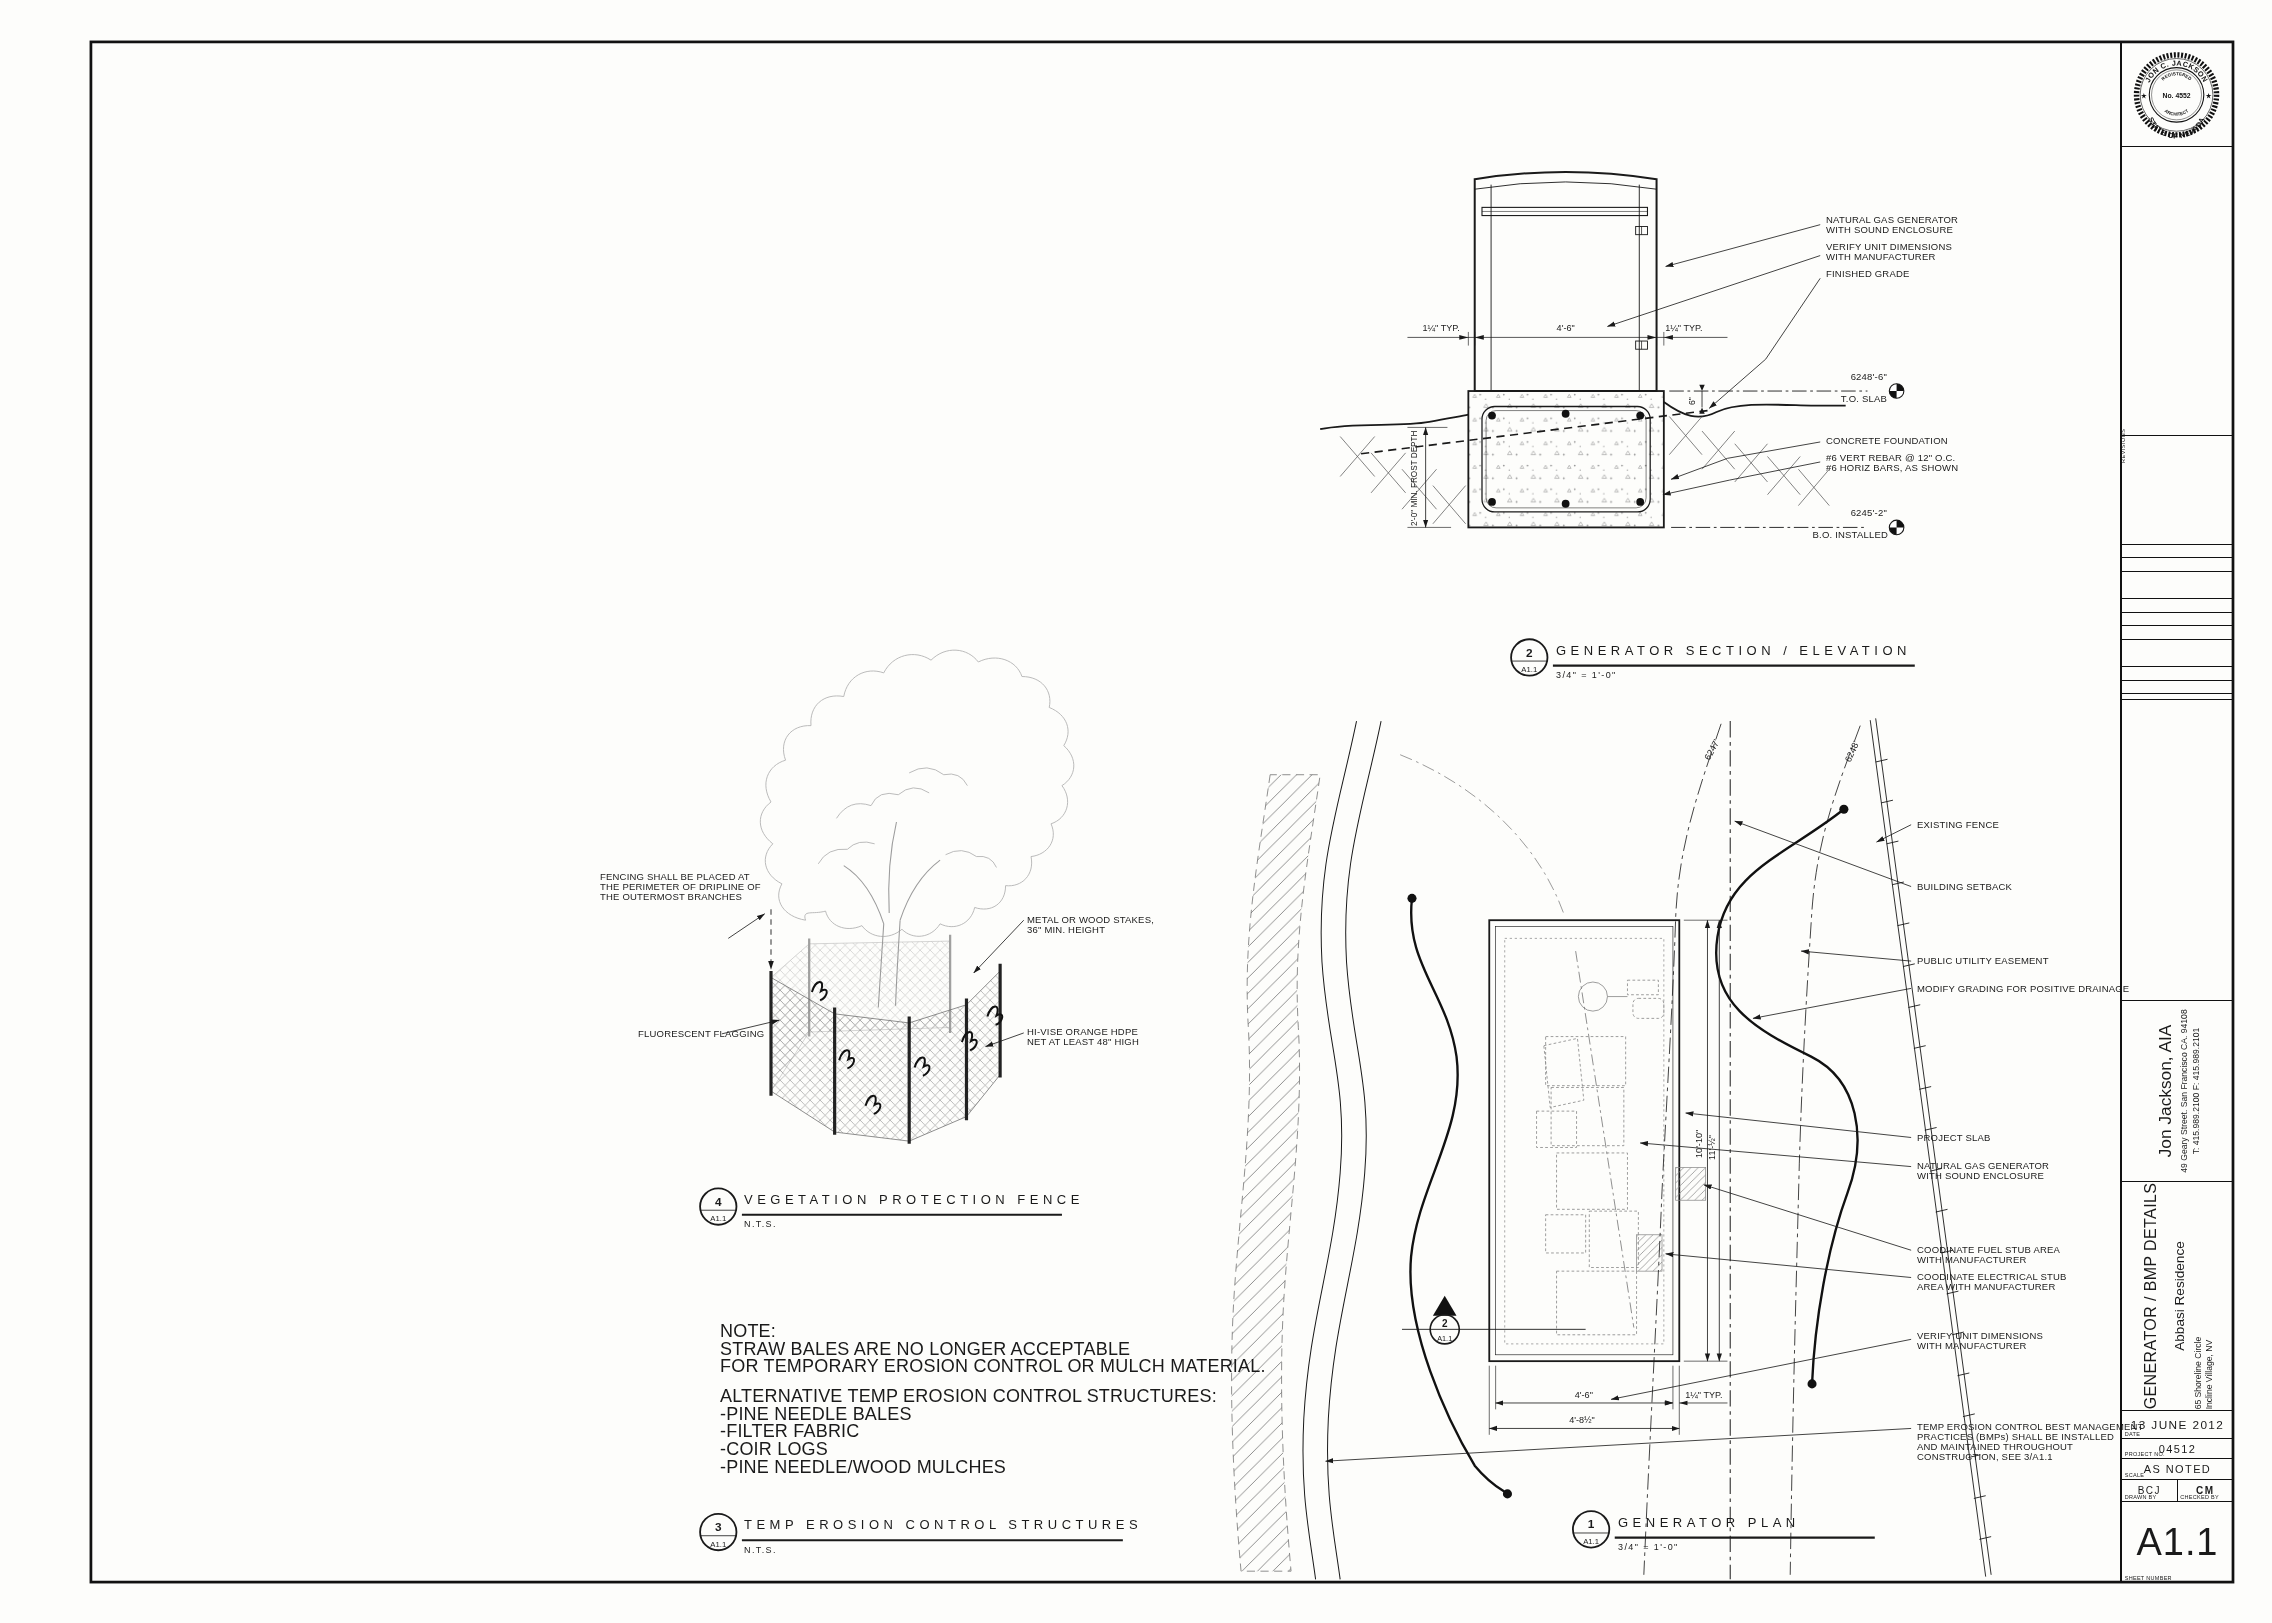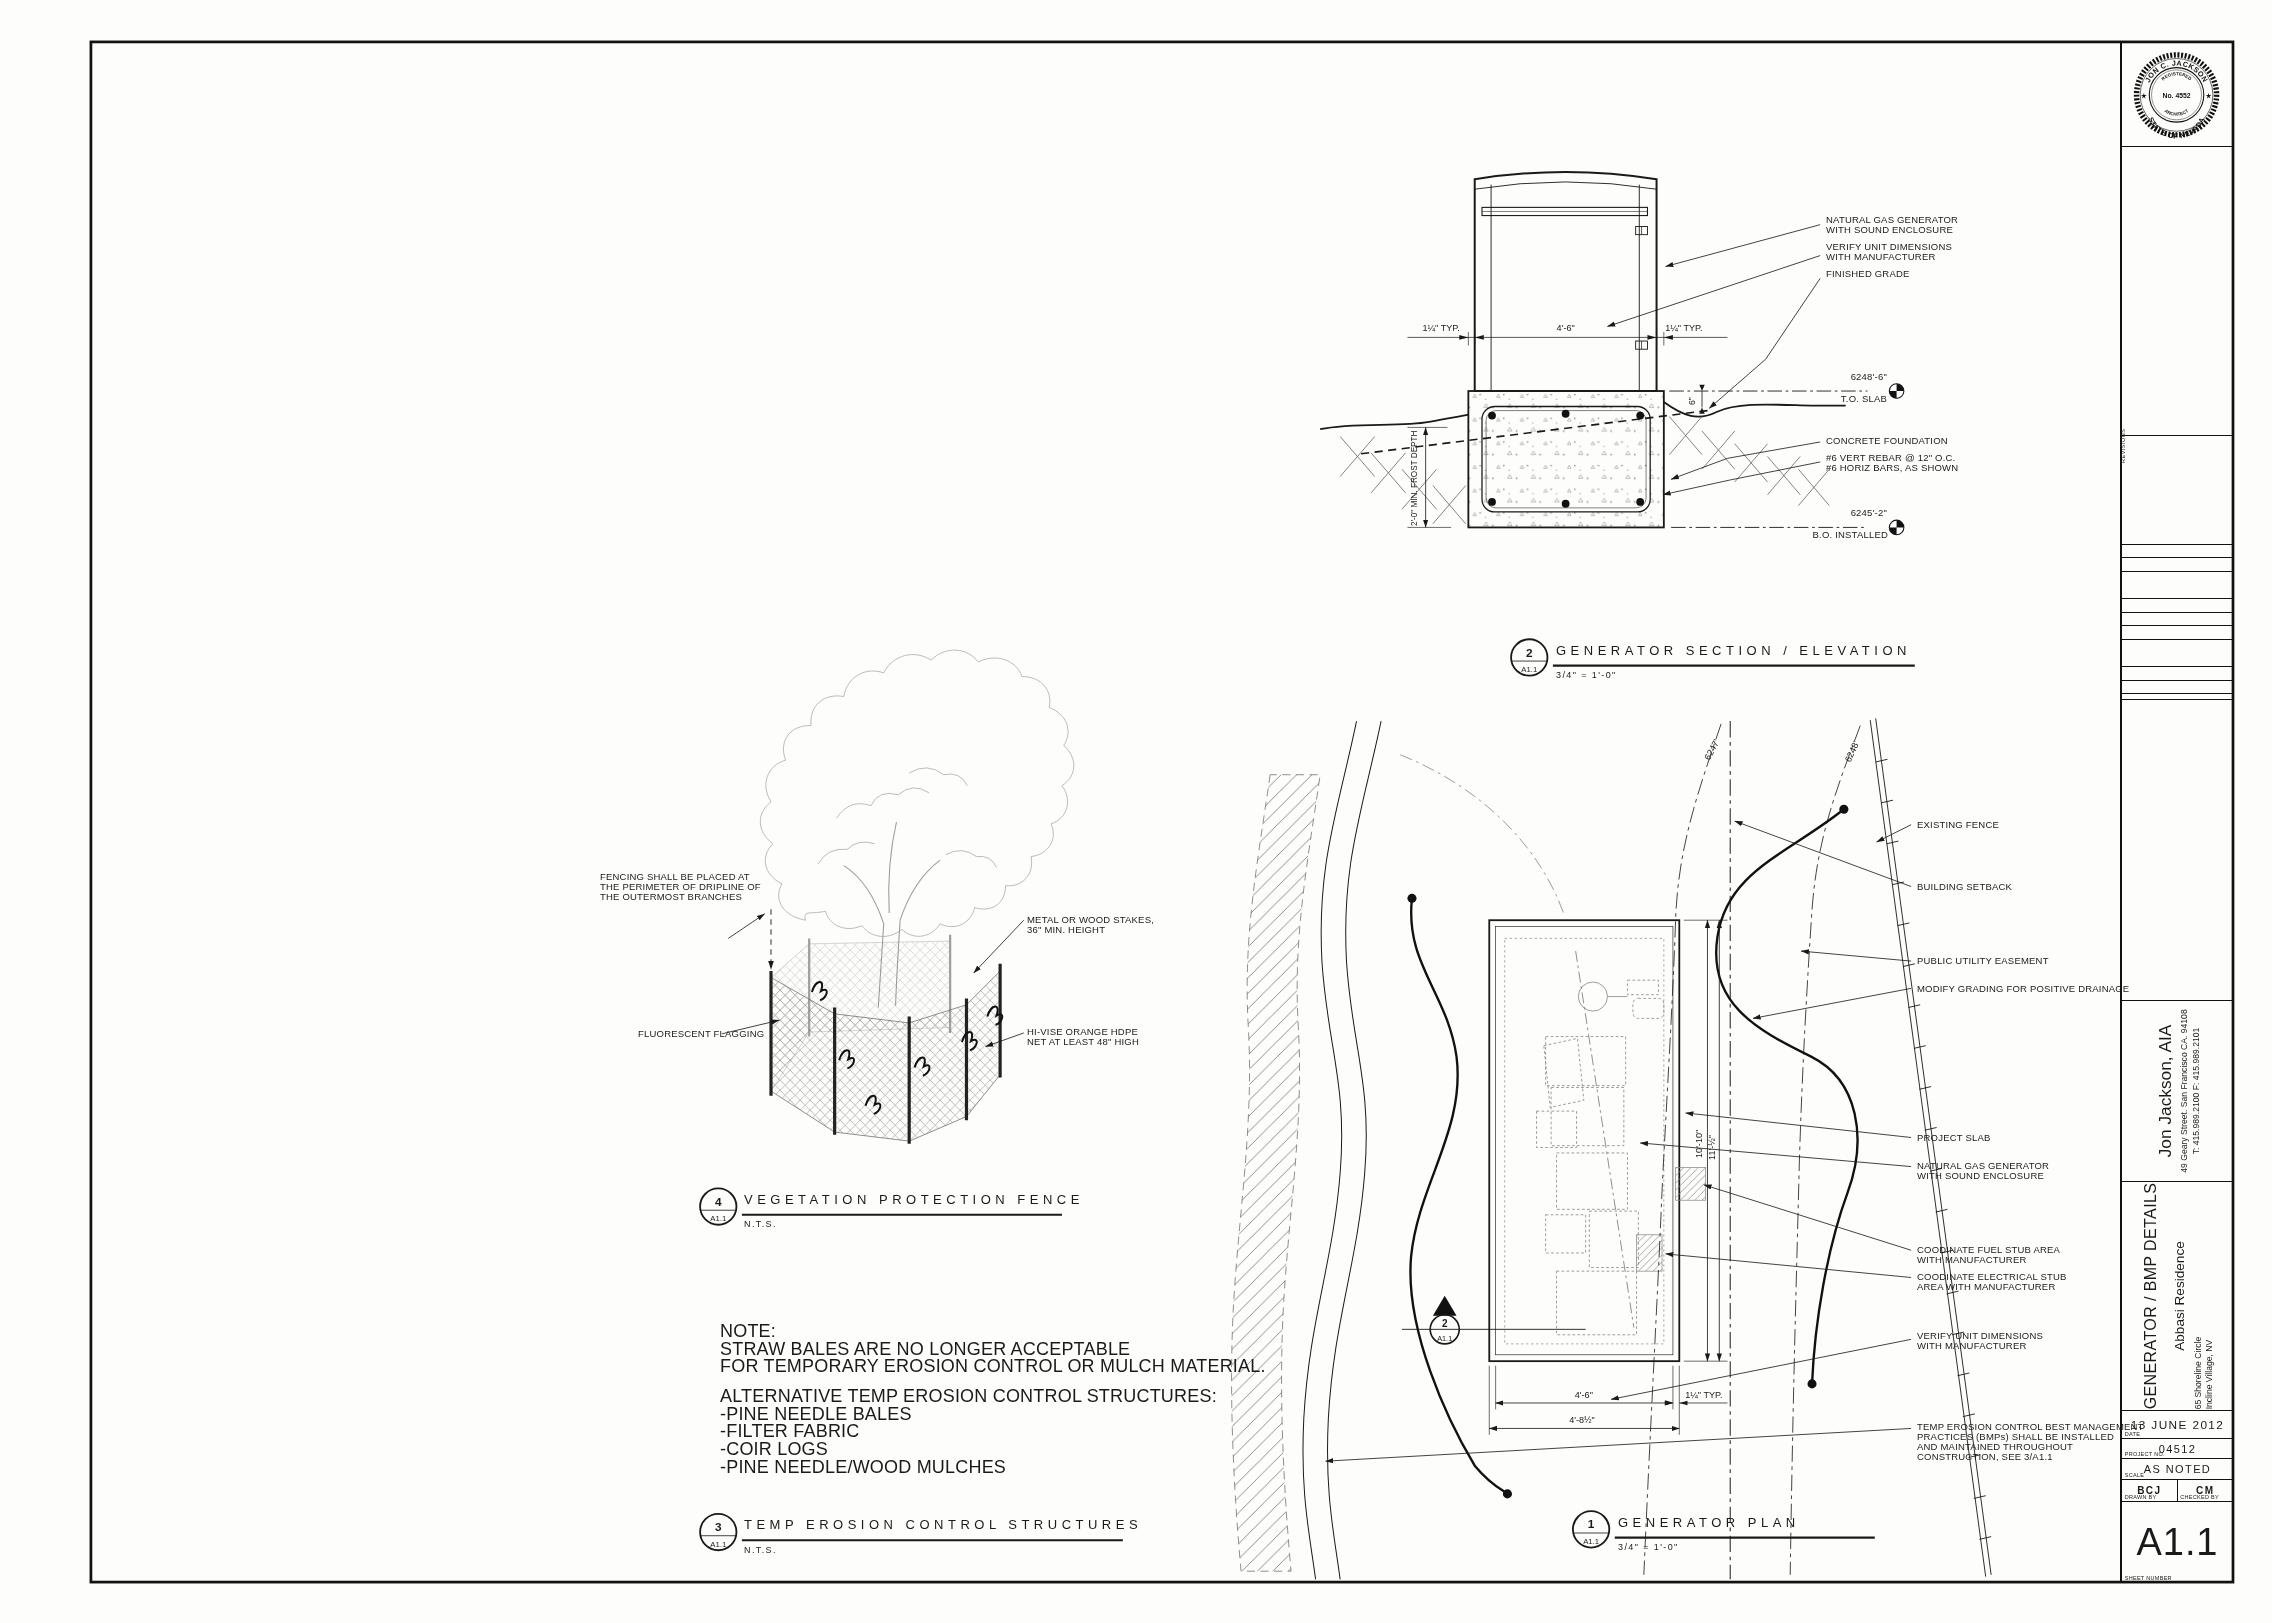--- a/index.html
+++ b/index.html
@@ -441,21 +441,21 @@
   <div class="cell" style="height:20px">
     <div class="cv" style="font-size:11px">04512</div>
     <div class="cl">PROJECT NO.</div>
   </div>
   <div class="cell" style="height:21px">
     <div class="cv" style="font-size:11px">AS NOTED</div>
     <div class="cl">SCALE</div>
   </div>
   <div class="cell" style="height:22px">
     <div class="half l">
-      <div class="cv" style="font-size:10px;font-weight:bold">BCJ</div>
+      <div class="cv" style="font-size:10px;font-weight:normal">BCJ</div>
       <div class="cl">DRAWN BY</div>
     </div>
     <div class="half rr">
       <div class="cv" style="font-size:10px;font-weight:bold">CM</div>
       <div class="cl">CHECKED BY</div>
     </div>
   </div>
   <div class="cell" style="height:80px;border-bottom:none">
     <div class="sheetnum">A1.1</div>
     <div class="cl">SHEET NUMBER</div>

